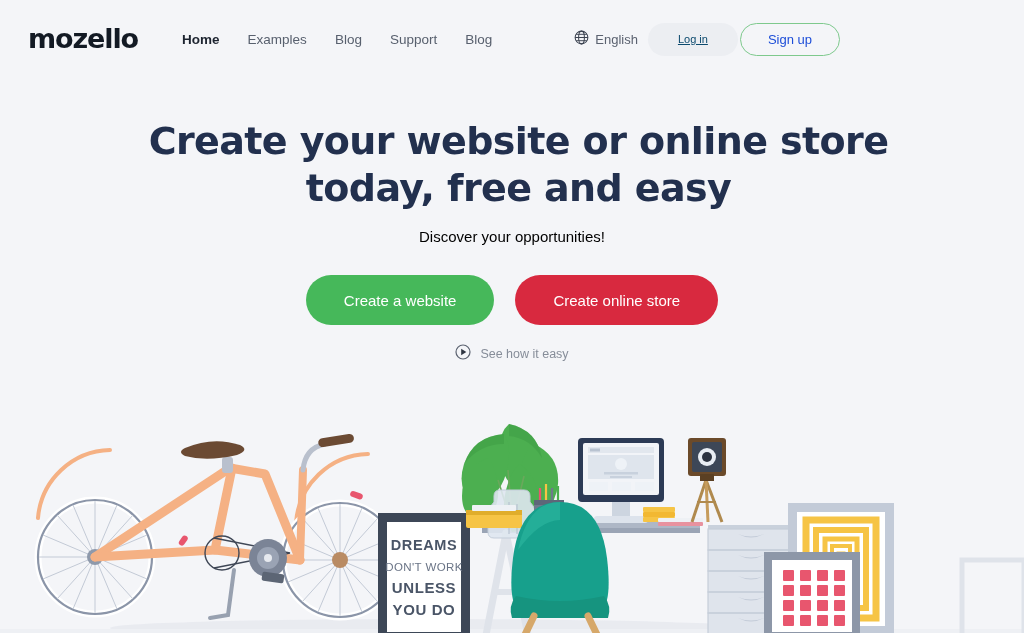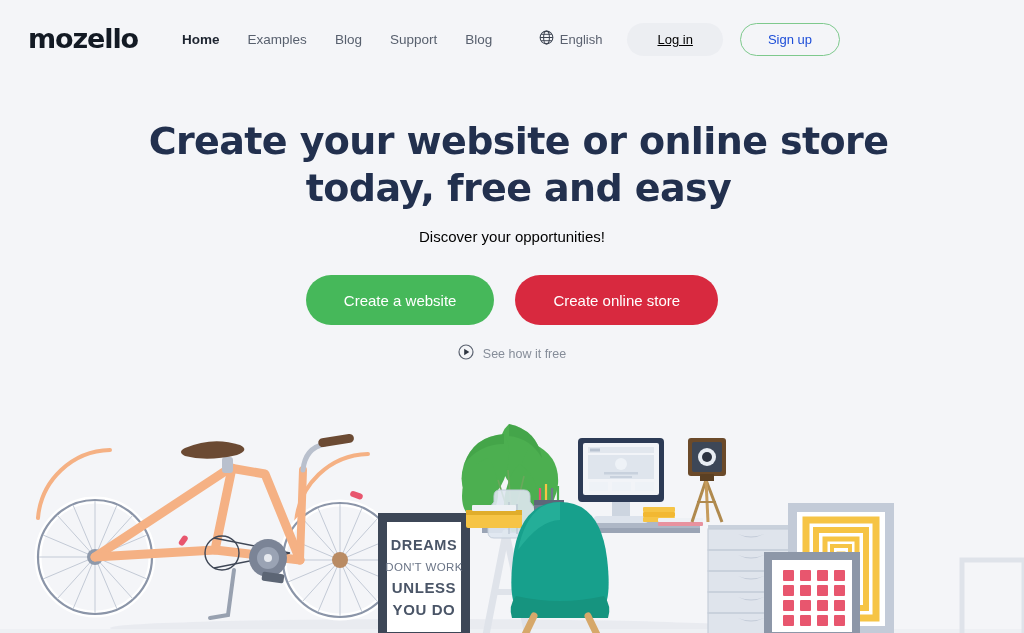--- a/index.html
+++ b/index.html
@@ -58,40 +58,40 @@
   }
   .nav-item.active {
     color: #1d2430;
     font-weight: bold;
   }
 
   .header-right {
     margin-left: auto;
     display: flex;
     align-items: center;
-    gap: 17px;
+    gap: 2px;
   }
 
   .lang {
     display: flex;
     align-items: center;
     gap: 6px;
     font-size: 13px;
     color: #5b6270;
     cursor: pointer;
     padding: 6px 8px;
   }
   .globe-icon { display: block; }
 
   .btn-login {
     background: #eceef2;
     border: none;
     border-radius: 20px;
-    font-size: 13px;
-    color: #000000;
+    font-size: 11px;
+    color: #0c4a6e;
     padding: 0 30px;
     height: 33px;
     line-height: 33px;
     cursor: pointer;
     font-family: "Liberation Sans", sans-serif;
     text-decoration: underline;
   }
 
   .btn-signup {
     background: transparent;
@@ -223,21 +223,21 @@
     <button class="btn-cta btn-red">Create online store</button>
   </div>
 
   <div class="how-row">
     <span>
       <svg width="16" height="16" viewBox="0 0 16 16">
         <circle cx="8" cy="8" r="7" fill="none" stroke="#5b6270" stroke-width="1.2"></circle>
         <path d="M6.2 4.8 L11.3 8 L6.2 11.2 Z" fill="#2f3642"></path>
       </svg>
     </span>
-    <span class="how-label">See how it free</span>
+    <span class="how-label">See how it easy</span>
   </div>
 </div>
 
 <div class="illustration">
   <svg width="1024" height="235" viewBox="0 0 1024 235">
 
     <ellipse cx="430" cy="218" rx="320" ry="9" fill="#e6e9ef" opacity="0.85"></ellipse>
     <rect x="0" y="219" width="1024" height="16" fill="#eef0f4"></rect>
 
     <g>

